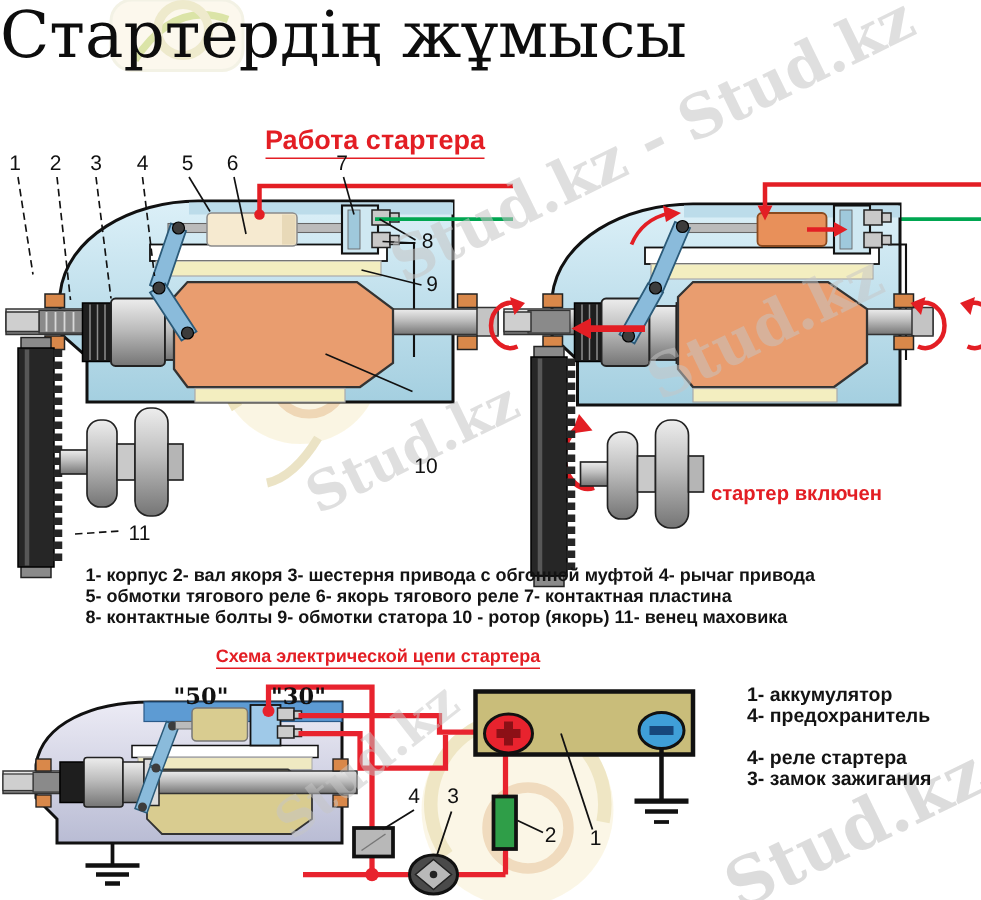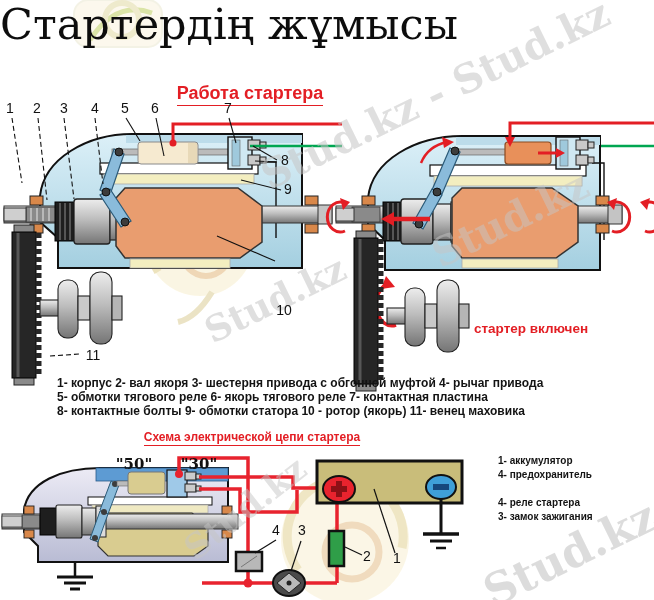--- a/index.html
+++ b/index.html
@@ -7,21 +7,21 @@
          font-family:"Liberation Sans","DejaVu Sans",sans-serif;}
   .stage svg.art{position:absolute;left:0;top:0;z-index:1;}
   .abs{position:absolute;z-index:3;}
   .title{left:0;top:0;width:612px;text-align:left;font-family:"DejaVu Serif","Liberation Serif",serif;
          font-size:43px;line-height:48px;color:#0d0d0d;z-index:4;}
   .red-head{color:#e31e24;font-weight:bold;font-size:18px;text-align:center;}
   .red-head span{display:inline-block;border-bottom:1.6px solid #e31e24;padding-bottom:1px;}
   .state{color:#e31e24;font-weight:bold;font-size:13.5px;text-align:center;}
   .num{font-size:14px;color:#111;text-align:center;z-index:3;}
   .legend1{font-size:12px;font-weight:bold;color:#131313;white-space:nowrap;text-align:center;}
-  .legend2{font-size:10px;font-weight:bold;color:#131313;white-space:nowrap;}
+  .legend2{font-size:13px;font-weight:bold;color:#131313;white-space:nowrap;}
   .term{font-family:"DejaVu Serif","Liberation Serif",serif;font-weight:bold;font-size:15px;
         color:#111;text-align:center;}
   .wm{position:absolute;z-index:2;font-family:"DejaVu Serif","Liberation Serif",serif;
       font-weight:bold;color:#c6c6c6;text-align:center;pointer-events:none;}
 </style>
 </head>
 <body>
 
 <div class="stage">
 

